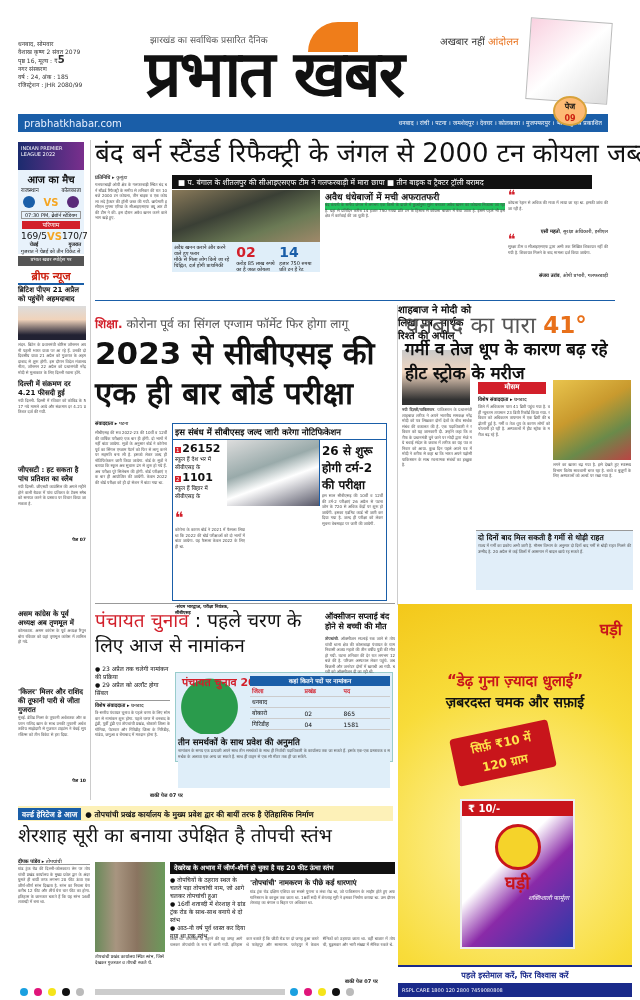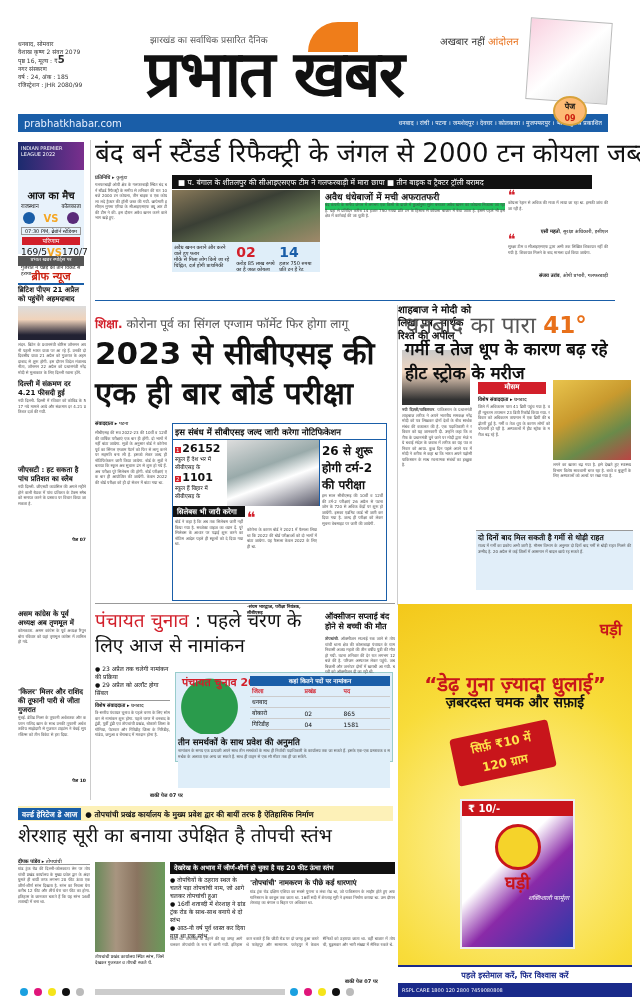--- a/index.html
+++ b/index.html
@@ -15,21 +15,21 @@
 .bird{left:308px;top:22px;width:50px;height:30px;background:#ef7d1a;border-radius:30px 0 0 0}
 .bar{left:18px;top:114px;width:590px;height:18px;background:#1a5ea8;color:#fff;display:flex;align-items:center;justify-content:space-between;padding:0 6px}
 .bar .site{font-size:10px;color:#e8f0ff}
 .bar .cities{font-size:6px}
 .page-badge{left:553px;top:96px;width:34px;height:30px;border-radius:50%;background:#fdba74;border:2px solid #d8a23a;font-size:8px;text-align:center;line-height:12px;padding-top:3px;font-weight:bold}
 .page-badge .num{color:#c21}
 .mag{left:528px;top:20px;width:82px;height:82px;background:linear-gradient(135deg,#f9d1e0,#fff 50%,#ddd);border:1px solid #bbb;transform:rotate(4deg)}
 .h1{left:95px;top:138px;width:520px;font-size:26px;line-height:30px;color:#111;white-space:nowrap}
 .ipl{left:18px;top:142px;width:66px;height:28px;background:linear-gradient(90deg,#1b2b6e,#7a2f8d);color:#fff;font-size:5px;padding:3px}
 .match{left:18px;top:170px;width:66px;height:84px;background:#e8f2fb;text-align:center;font-size:6px}
-.match .t{font-size:10px;font-weight:bold;padding-top:18px}
+.match .t{font-size:10px;font-weight:bold;padding-top:2px}
 .match .res{background:#d21f2a;color:#fff;margin:2px 4px;font-size:6px}
 .match .vs{color:#f5a623;font-weight:900;font-size:10px}
 .prabhat{left:18px;top:256px;width:66px;height:10px;background:#555;color:#fff;font-size:5px;text-align:center}
 .brief{left:18px;top:268px;width:66px;font-size:11px;color:#c21;font-weight:bold;text-align:center;border-bottom:2px solid #1a5ea8}
 .lhead{font-size:7px;font-weight:bold;color:#111;line-height:9px}
 .redbar{left:172px;top:175px;width:420px;height:14px;background:#111;color:#fff;font-size:7.5px;padding:2px 6px;white-space:nowrap}
 .coal{left:172px;top:190px;width:148px;height:52px;background:linear-gradient(160deg,#8a7a5a,#3a3f35 40%,#6b7a55 70%,#a0896a)}
 .stats{left:172px;top:242px;width:148px;height:30px;background:#dfeef9;font-size:5px;padding:2px}
 .big02{color:#d21f2a;font-size:14px;font-weight:bold}
 .big14{color:#1a5ea8;font-size:14px;font-weight:bold}
@@ -51,21 +51,21 @@
 .panch .r{color:#d21f2a}
 .panchbox{left:175px;top:672px;width:218px;height:90px;background:#dfeef9;border:1px solid #9cc}
 .pmap{left:178px;top:674px;width:70px;height:60px;background:radial-gradient(circle at 45% 55%,#2a9b4c 55%,transparent 57%)}
 .ptable{left:250px;top:676px;width:140px;font-size:6px}
 .ptable .th{background:#1a5ea8;color:#fff;font-weight:bold;text-align:center;padding:1px}
 .ptable table{width:100%;border-collapse:collapse;font-size:6px}
 .ptable td{padding:1px 2px;border-bottom:1px solid #ccc}
 .oxy{left:325px;top:612px;width:70px;font-size:8px;font-weight:bold;line-height:10px}
 .ad{left:398px;top:604px;width:234px;height:393px;background:radial-gradient(circle at 50% 60%,#fff6b0,#f8dc3a 60%,#f3c81a)}
 .ad .brand{position:absolute;right:10px;top:14px;color:#c8151b;font-size:16px;font-weight:900}
-.ad .q{position:absolute;left:0;right:0;top:66px;text-align:center;color:#c8151b;font-size:20px;font-weight:bold}
+.ad .q{position:absolute;left:0;right:0;top:66px;text-align:center;color:#c8151b;font-size:15px;font-weight:bold}
 .ad .q2{position:absolute;left:0;right:0;top:88px;text-align:center;color:#111;font-size:14px;font-weight:bold}
 .ad .tag{position:absolute;left:55px;top:125px;width:100px;height:48px;background:#c8151b;color:#fde24a;transform:rotate(-12deg);text-align:center;font-size:12px;font-weight:bold;line-height:20px;padding-top:4px;border-radius:4px}
 .ad .pack{position:absolute;left:62px;top:195px;width:115px;height:150px;background:linear-gradient(135deg,#fff 40%,#8a2aa8 60%,#2a3aa8);border:2px solid #eee}
 .ad .pack .pr{background:#c8151b;color:#fff;font-size:10px;font-weight:bold;padding:2px 6px}
 .ad .pack .clock{margin:8px auto 0;width:46px;height:46px;border-radius:50%;background:#f5d32a;border:3px solid #c8151b}
 .ad .pack .nm{text-align:center;color:#c8151b;font-size:18px;font-weight:900}
 .ad .foot{position:absolute;left:0;right:0;bottom:14px;height:18px;background:#fff;color:#1a2a8a;text-align:center;font-size:8px;font-weight:bold;line-height:18px;border-top:2px solid #1a2a8a}
 .ad .foot2{position:absolute;left:0;right:0;bottom:0;height:14px;background:#1a2a8a;color:#fff;font-size:5px;line-height:14px;padding-left:4px;white-space:nowrap;overflow:hidden}
 .whd{left:18px;top:806px;width:375px;height:15px;background:#fdf1b8;font-size:7.5px;font-weight:bold;display:flex;align-items:center;white-space:nowrap}
 .whd .lab{background:#1a5ea8;color:#fff;padding:1px 4px;margin-right:4px}
@@ -197,24 +197,20 @@
       <div><span style="background:#d21f2a;color:#fff;padding:0 1px">2</span> <b style="font-size:11px">1101</b></div>
       <div>स्कूल हैं बिहार में सीबीएसइ के</div>
     </div>
     <div style="width:92px;background:linear-gradient(160deg,#ddd,#9aa 40%,#fff 60%,#556)"></div>
     <div style="width:66px;padding:2px;border-left:1px solid #1a5ea8">
       <div style="font-size:12px;font-weight:bold">26 से शुरू होगी टर्म-2 की परीक्षा</div>
       <div class="dense" style="height:140px">इस साल सीबीएसइ की 10वीं व 12वीं की टर्म-2 परीक्षाएं 26 अप्रैल से पटना जोन के 720 से अधिक केंद्रों पर शुरू हो जायेंगी. इसका एडमिट कार्ड भी जारी कर दिया गया है. जल्द ही परीक्षा को लेकर सूचना वेबसाइट पर जारी की जायेगी.</div>
     </div>
   </div>
   <div style="display:flex;height:108px">
-    <div style="width:72px">
-      <div class="syl">सिलेबस भी जारी करेगा</div>
-      <div class="dense" style="height:90px;padding:2px">बोर्ड ने कहा है कि अब तक सिलेबस जारी नहीं किया गया है. सब्जेक्ट वाइज का ध्यान दें. पूरे सिलेबस के आधार पर पढ़ाई शुरू करने का नोटिस आदेश पहले ही स्कूलों को दे दिया गया था.</div>
-    </div>
     <div style="width:74px;padding:2px">
       <span style="color:#d21f2a;font-size:16px;line-height:12px">❝</span>
       <div class="dense" style="height:76px">कोरोना के कारण बोर्ड ने 2021 में फैसला लिया था कि 2022 की बोर्ड परीक्षाओं को दो भागों में बांटा जायेगा. यह फैसला केवल 2022 के लिए ही था.</div>
       <div style="font-size:4.5px;font-weight:bold"><span>-संयम भारद्वाज</span>, <span>परीक्षा नियंत्रक, सीबीएसइ</span></div>
     </div>
   </div>
 </div>
 
 <div class="vdiv" style="left:397px;top:305px;height:300px"></div>
 <div class="abs sh-head">शाहबाज ने मोदी को लिखा पत्र, सार्थक रिश्ते की अपील</div>

